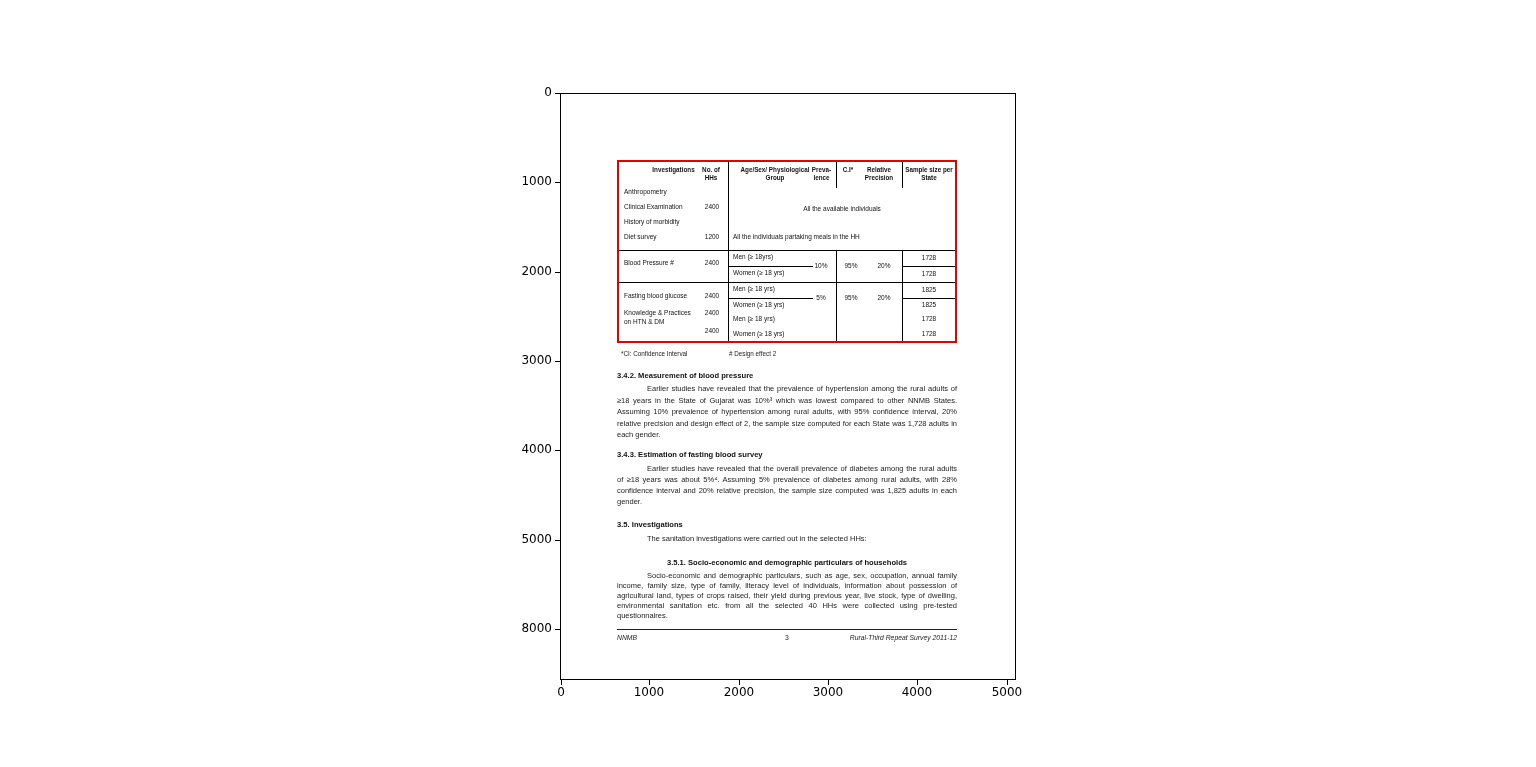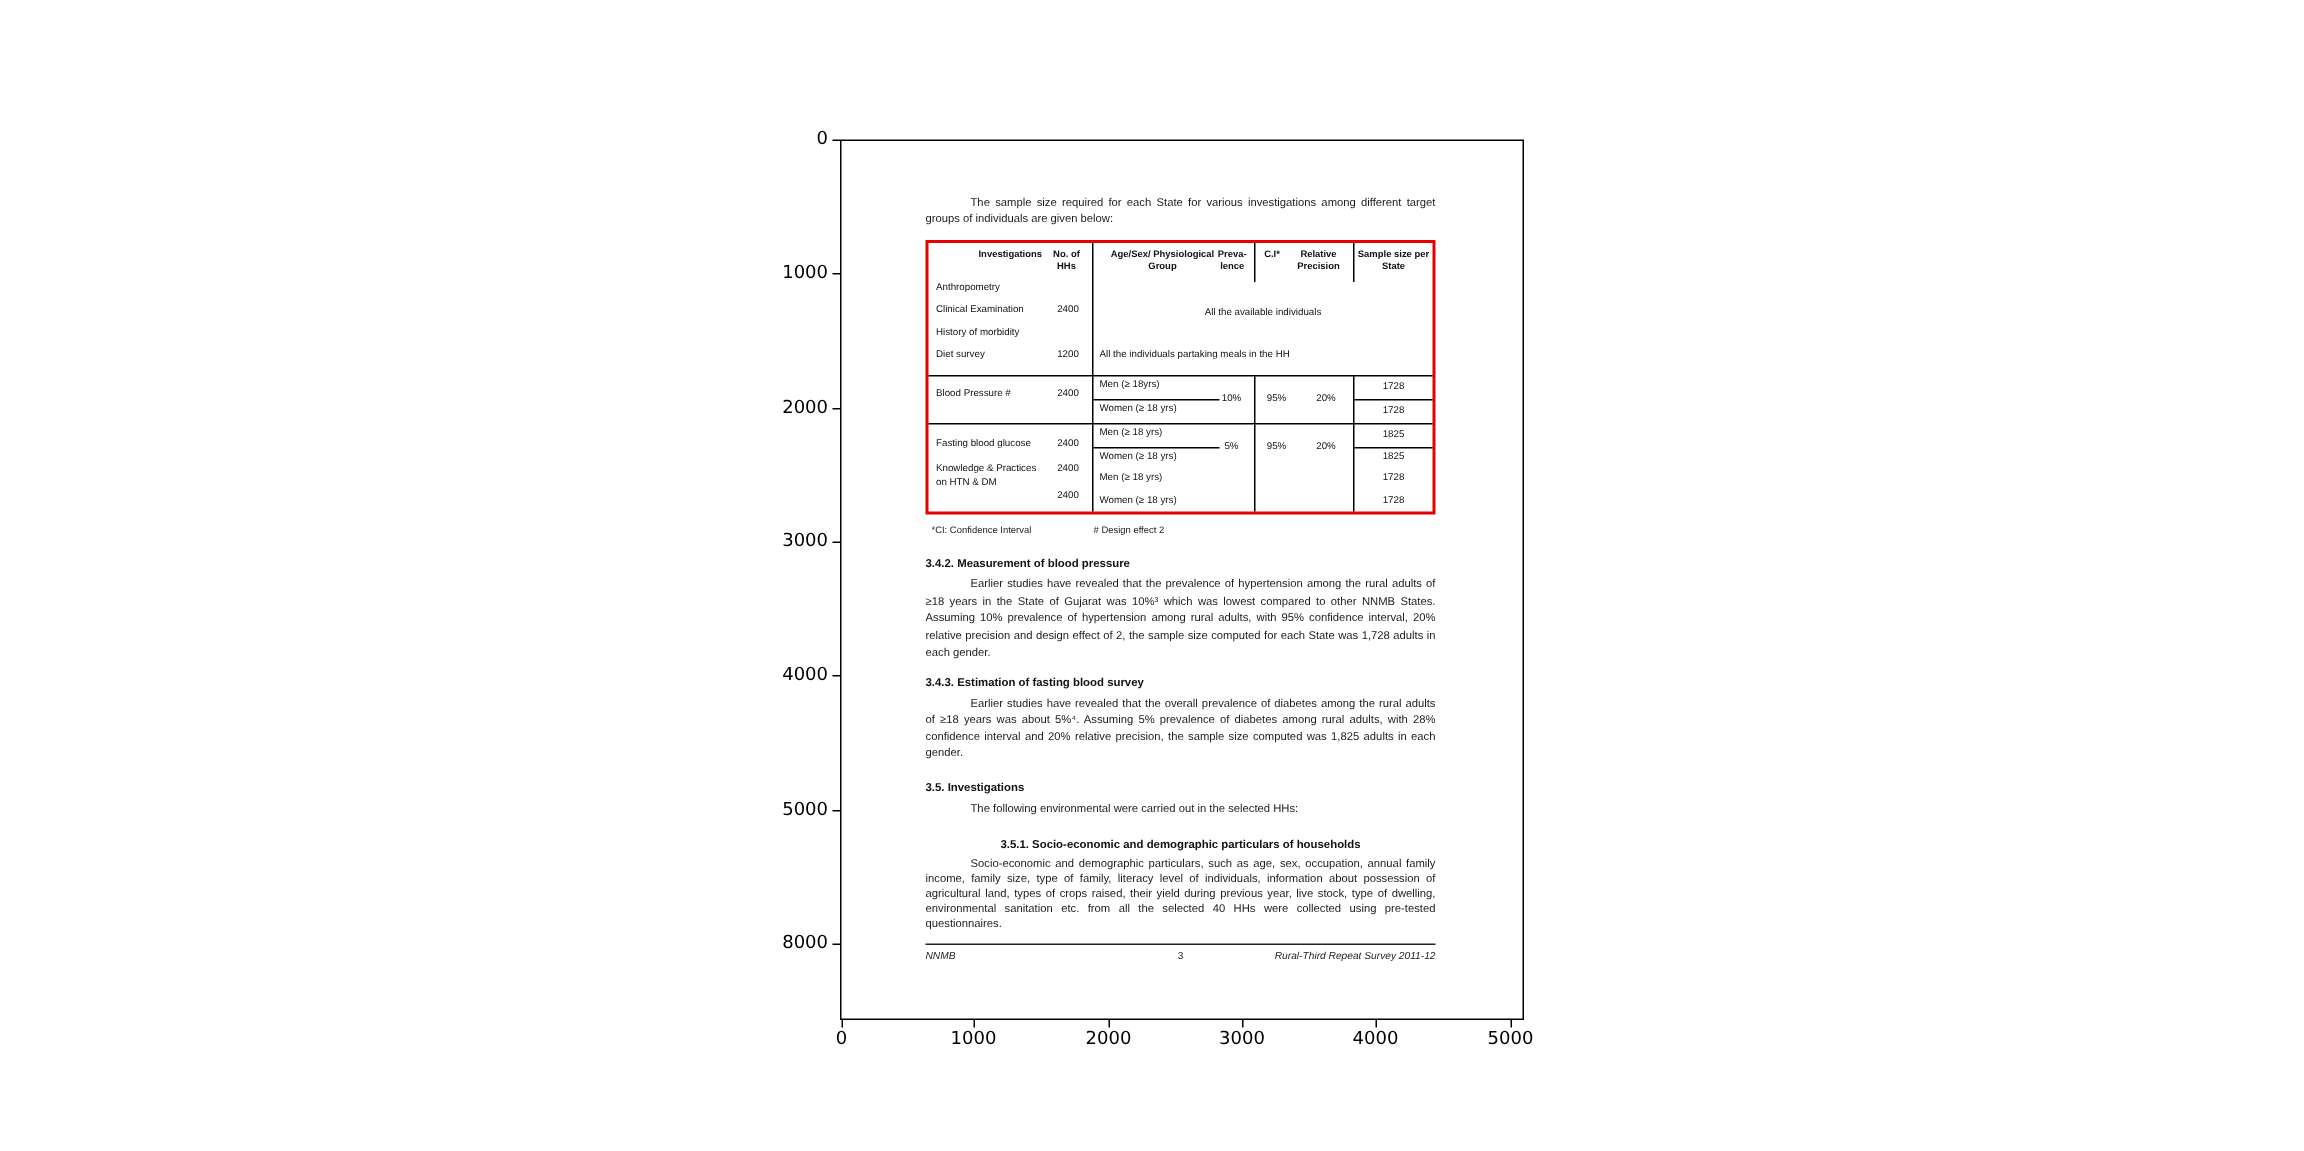--- a/index.html
+++ b/index.html
@@ -62,21 +62,20 @@
     <div class="xtick" style="left:267px;"></div>
     <div class="xtick" style="left:356px;"></div>
     <div class="xtick" style="left:446px;"></div>
     <div class="xlab" style="left:-30px;">0</div>
     <div class="xlab" style="left:58px;">1000</div>
     <div class="xlab" style="left:148px;">2000</div>
     <div class="xlab" style="left:237px;">3000</div>
     <div class="xlab" style="left:326px;">4000</div>
     <div class="xlab" style="left:416px;">5000</div>
 
-    <div class="para doc" style="top:35px;">The sample size required for each State for various investigations among different target groups of individuals are given below:</div>
 
     <div id="nnmb-table">
 
       <div class="vline" style="left:109px;top:0;height:179px;"></div>
       <div class="vline" style="left:217px;top:0;height:26px;"></div>
       <div class="vline" style="left:283px;top:0;height:26px;"></div>
       <div class="vline" style="left:217px;top:88px;height:91px;"></div>
       <div class="vline" style="left:283px;top:88px;height:91px;"></div>
 
       <div class="hline" style="left:0;top:88px;width:336px;"></div>
@@ -135,21 +134,21 @@
     <div class="fnote" style="left:60px;top:256px;">*CI: Confidence Interval</div>
     <div class="fnote" style="left:168px;top:256px;"># Design effect 2</div>
 
     <div class="head" style="top:277px;">3.4.2. Measurement of blood pressure</div>
     <div class="para" style="top:289px;line-height:11.5px;">Earlier studies have revealed that the prevalence of hypertension among the rural adults of ≥18 years in the State of Gujarat was 10%³ which was lowest compared to other NNMB States. Assuming 10% prevalence of hypertension among rural adults, with 95% confidence interval, 20% relative precision and design effect of 2, the sample size computed for each State was 1,728 adults in each gender.</div>
 
     <div class="head" style="top:356px;">3.4.3. Estimation of fasting blood survey</div>
     <div class="para" style="top:369px;">Earlier studies have revealed that the overall prevalence of diabetes among the rural adults of ≥18 years was about 5%⁴. Assuming 5% prevalence of diabetes among rural adults, with 28% confidence interval and 20% relative precision, the sample size computed was 1,825 adults in each gender.</div>
 
     <div class="head" style="top:426px;">3.5. Investigations</div>
-    <div class="para" style="top:439px;">The following environmental were carried out in the selected HHs:</div>
+    <div class="para" style="top:439px;">The sanitation investigations were carried out in the selected HHs:</div>
 
     <div class="head" style="top:464px;text-align:center;">3.5.1. Socio-economic and demographic particulars of households</div>
     <div class="para" style="top:477px;line-height:10px;">Socio-economic and demographic particulars, such as age, sex, occupation, annual family income, family size, type of family, literacy level of individuals, information about possession of agricultural land, types of crops raised, their yield during previous year, live stock, type of dwelling, environmental sanitation etc. from all the selected 40 HHs were collected using pre-tested questionnaires.</div>
 
     <div class="hline" style="left:56px;top:535px;width:340px;background:#222;"></div>
     <div class="doc footer-it" style="position:absolute;left:56px;top:540px;font-size:6.8px;">NNMB</div>
     <div class="doc" style="position:absolute;left:56px;top:540px;width:340px;text-align:center;font-size:6.8px;">3</div>
     <div class="doc footer-it" style="position:absolute;left:56px;top:540px;width:340px;text-align:right;font-size:6.8px;">Rural-Third Repeat Survey 2011-12</div>
 
   </div>

